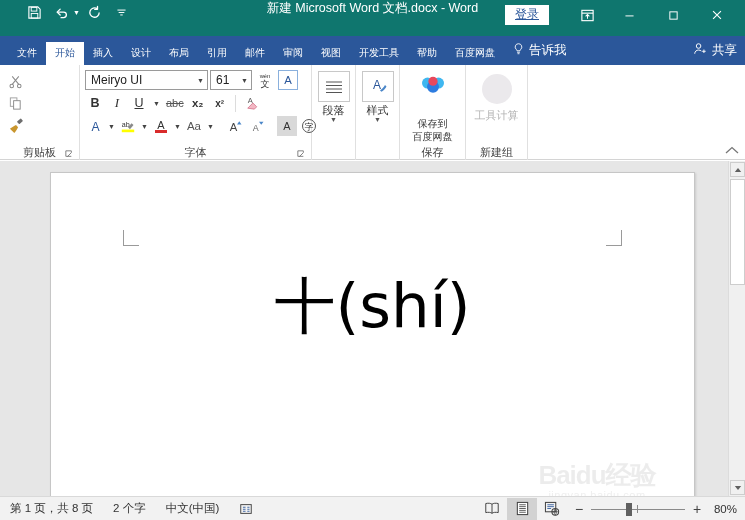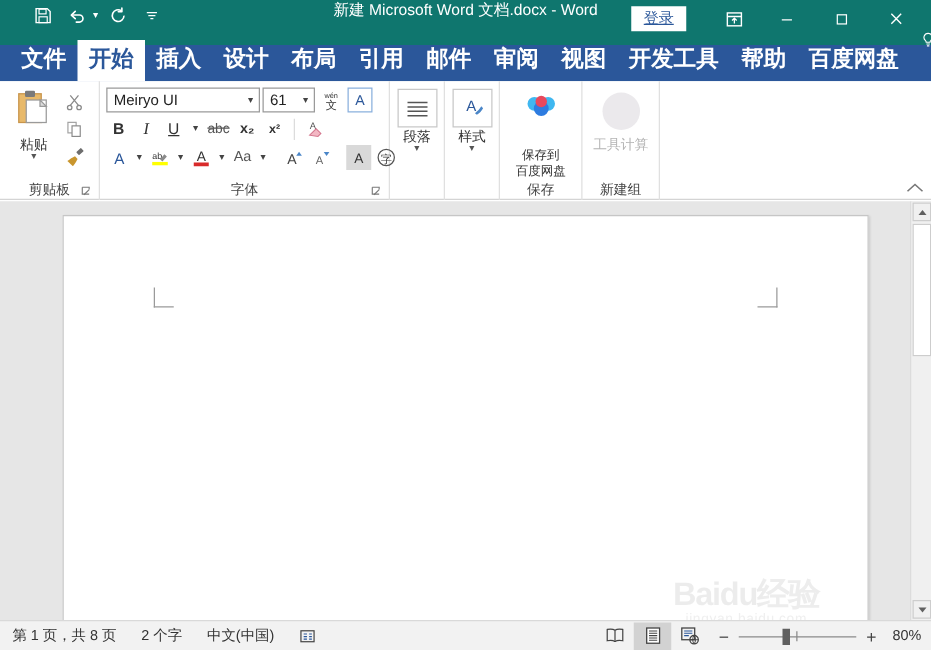--- a/index.html
+++ b/index.html
@@ -42,22 +42,22 @@
     justify-content: center; cursor: pointer;
   }
   .win-btn.ribbon-opt { width: 40px; }
 
   
   .tabbar {
     height: 29px; background: #2b579a; display: flex; align-items: flex-end;
     padding-left: 8px; position: relative;
   }
   .tab {
-    color: #fff; font-size: 18px; padding: 5px 9px 6px 9px;
-    cursor: pointer; line-height: 1.2; white-space: nowrap; font-weight: bold;
+    color: #fff; font-size: 10px; padding: 5px 9px 6px 9px;
+    cursor: pointer; line-height: 1.2; white-space: nowrap;
   }
   .tab.active { background: #fff; color: #2b579a; }
   .tab-icon-item {
     display: flex; align-items: center; gap: 4px; color: #fff;
     font-size: 12.5px; padding: 5px 8px 6px 8px; cursor: pointer;
   }
   .tab-spacer { flex: 1; }
 
   
   .ribbon {
@@ -320,32 +320,20 @@
           </svg>
       </span>
       <span>共享</span>
     </div>
   </div>
 
   <div class="ribbon">
 
     <div class="group g-clip">
       <div class="group-body">
-        <div class="paste-big">
-          <span>
-            <svg width="32" height="32" viewBox="0 0 32 32">
-              <rect x="4" y="5" width="18" height="23" fill="#e8b96a" stroke="#c8944a" stroke-width="1"></rect>
-              <rect x="9" y="2.5" width="8" height="5" rx="1" fill="#7a7a7a"></rect>
-              <rect x="10" y="10" width="16" height="18" fill="#fff" stroke="#9a9a9a" stroke-width="1"></rect>
-              <path d="M21 10l5 5h-5z" fill="#dcdcdc" stroke="#9a9a9a" stroke-width="1"></path>
-            </svg>
-          </span>
-          <span class="paste-label">粘贴</span>
-          <span class="paste-caret">▼</span>
-        </div>
         <div class="clip-small">
           <div class="sm-btn">
             <svg width="15" height="15" viewBox="0 0 16 16">
                 <path d="M4.5 2.5l7 8.5M11.5 2.5l-7 8.5" stroke="#8a8a8a" stroke-width="1.1" fill="none"></path>
                 <circle cx="4" cy="12.8" r="1.9" fill="none" stroke="#8a8a8a" stroke-width="1.1"></circle>
                 <circle cx="12" cy="12.8" r="1.9" fill="none" stroke="#8a8a8a" stroke-width="1.1"></circle>
               </svg>
           </div>
           <div class="sm-btn">
             <svg width="15" height="15" viewBox="0 0 16 16">
@@ -545,20 +533,21 @@
             <path d="M1 7L7 1.6 13 7" fill="none" stroke="#777" stroke-width="1.3"></path>
           </svg>
       </div>
     </div>
   </div>
 
   <div class="docarea">
     <div class="page">
       <div class="corner corner-tl"></div>
       <div class="corner corner-tr"></div>
+      <div class="doc-text">十(shí)</div>
       <div class="watermark">
         <div class="wm-main">Baidu经验</div>
         <div class="wm-sub">jingyan.baidu.com</div>
       </div>
     </div>
 
     <div class="vscroll">
       <div class="sc-arrow sc-up">
         <svg width="8" height="6" viewBox="0 0 8 6">
             <path d="M4 1l3.2 4H0.8z" fill="#606060"></path>

